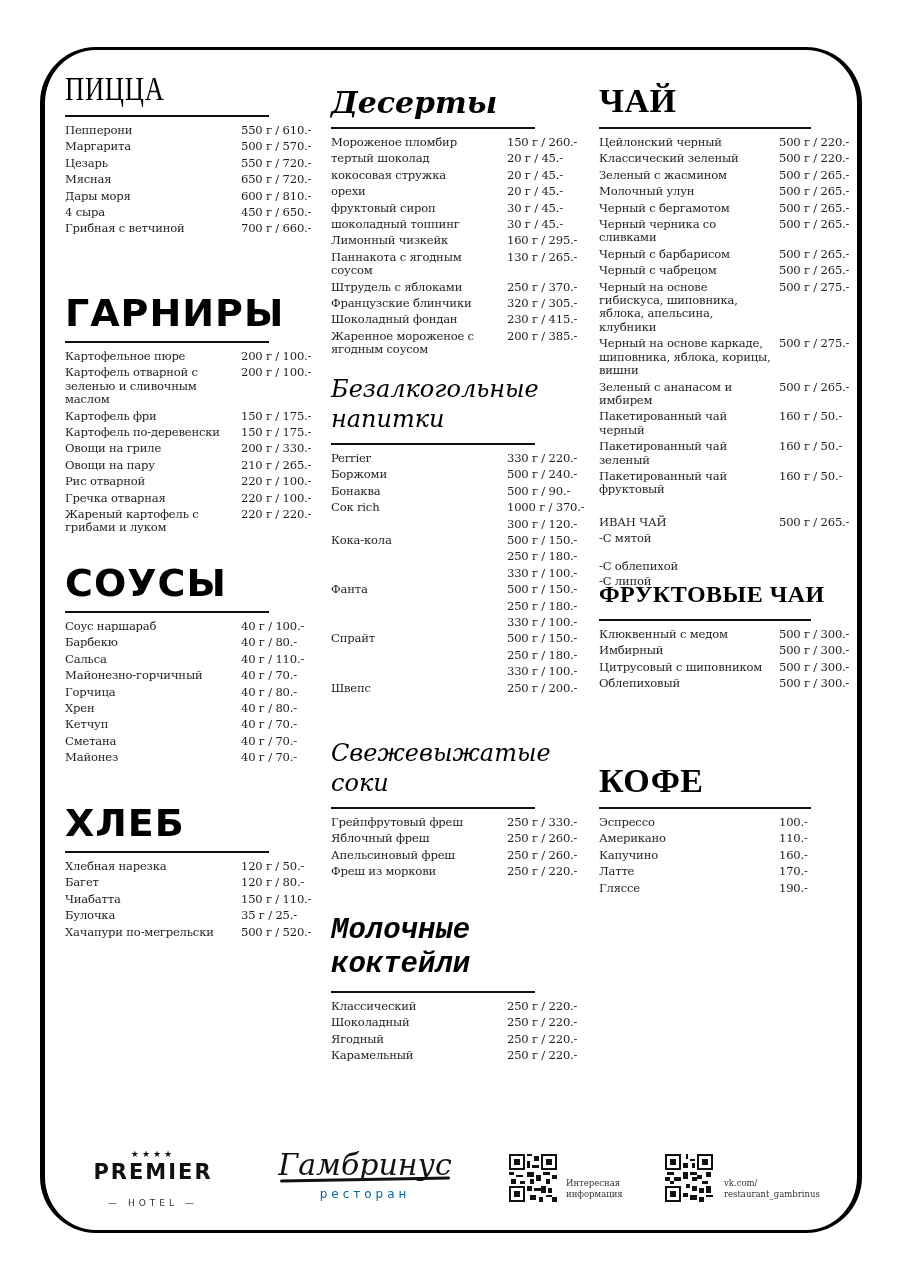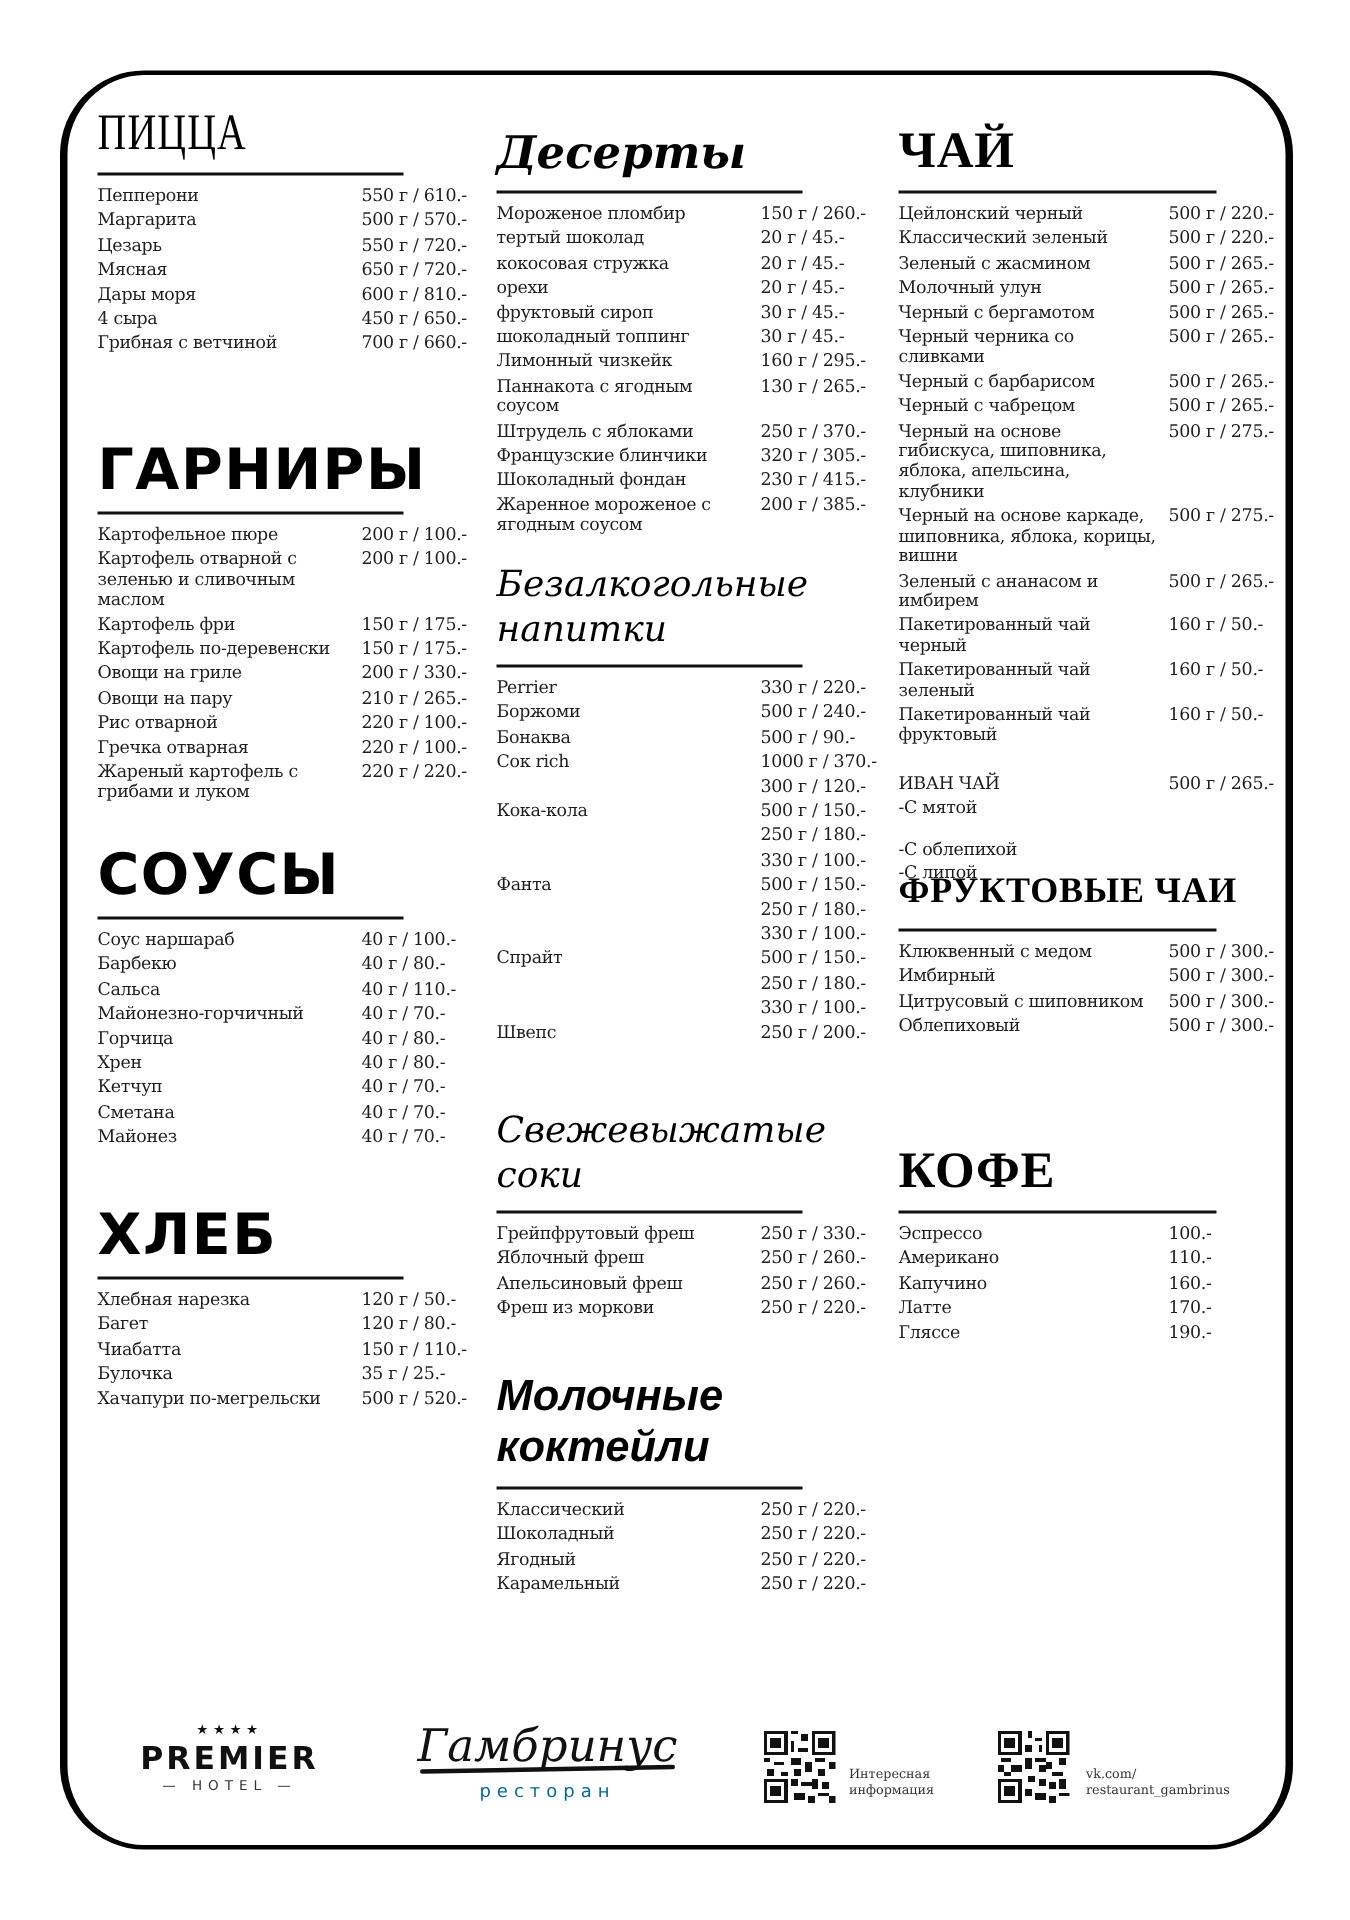--- a/index.html
+++ b/index.html
@@ -19,21 +19,21 @@
 
     .section { position: absolute; left: 0; width: 250px; }
     .title {
       height: 46px; display: flex; align-items: flex-end;
       font-size: 30px; line-height: 1; color: #000; white-space: nowrap;
     }
     .title.condensed { font-family: "Liberation Serif", serif; font-weight: normal; font-size: 34px; transform: scaleX(0.78); transform-origin: left bottom; letter-spacing: 1px; }
     .title.geo { font-family: "DejaVu Sans", sans-serif; font-weight: bold; font-size: 38px; letter-spacing: 1px; }
     .title.script { font-family: "DejaVu Serif", serif; font-style: italic; font-weight: bold; font-size: 30px; letter-spacing: 0px; }
     .title.script-thin { font-family: "DejaVu Serif", serif; font-style: italic; font-weight: normal; font-size: 24px; line-height: 30px; height: auto; display: block; white-space: normal; }
-    .title.script-bold2 { font-family: Liberation Sans, sans-serif; font-style: italic; font-weight: bold; font-size: 29px; line-height: 34px; height: auto; display: block; white-space: normal; }
+    .title.script-bold2 { font-family: Liberation Mono, monospace; font-style: italic; font-weight: bold; font-size: 29px; line-height: 34px; height: auto; display: block; white-space: normal; }
     .title.didone { font-family: "Liberation Serif", serif; font-weight: bold; font-size: 34px; letter-spacing: 0.5px; }
     .title.didone2 { font-family: "Liberation Serif", serif; font-weight: bold; font-size: 24px; line-height: 32px; height: auto; display: block; white-space: normal; letter-spacing: 0.5px; }
 
     .rule { height: 2px; background: #111; width: 204px; margin-top: 9px; margin-bottom: 7px; }
     .col-3 .rule { width: 212px; }
 
     .item {
       display: flex; justify-content: space-between; align-items: flex-start;
       font-family: "DejaVu Serif", serif; font-size: 11.6px; line-height: 13.4px;
       letter-spacing: -0.2px; color: #1e1e1e; margin-bottom: 3px;
@@ -41,21 +41,21 @@
     .item .name { width: 170px; flex: none; }
     .item .price { flex: none; width: 74px; white-space: nowrap; }
     .col-3 .item .name { width: 174px; }
     .col-3 .item .price { width: 70px; }
     .spacer { height: 16px; }
 
     .footer { position: absolute; top: 1140px; left: 0; width: 900px; height: 80px; }
     .premier { position: absolute; left: 82px; top: 8px; width: 142px; text-align: center; font-family: "DejaVu Sans", sans-serif; color: #111; }
     .premier .stars { font-size: 9px; letter-spacing: 3px; line-height: 12px; }
     .premier .name { font-size: 21px; font-weight: bold; letter-spacing: 2px; line-height: 24px; }
-    .premier .hotel { font-size: 9px; letter-spacing: 4px; line-height: 14px; color: #333; }
+    .premier .hotel { font-size: 9px; letter-spacing: 4px; line-height: 14px; color: #333; margin-top: 12px; }
 
     .gambr { position: absolute; left: 275px; top: 8px; width: 180px; text-align: center; }
     .gambr .logo { font-family: "DejaVu Serif", serif; font-style: italic; font-size: 30px; line-height: 34px; color: #111; }
     .gambr .swash { height: 3px; background: #111; width: 170px; margin: -4px auto 0; border-radius: 2px; transform: rotate(-1deg); }
     .gambr .sub { font-family: "DejaVu Sans", sans-serif; font-size: 12px; letter-spacing: 4px; margin-top: 6px; color: #0369a1; }
 
     .qr { position: absolute; width: 48px; height: 48px; top: 14px; }
     .qr-1 { left: 509px; }
     .qr-2 { left: 665px; }
     .qr-label { position: absolute; top: 38px; font-family: "DejaVu Serif", serif; font-size: 8.5px; line-height: 11px; color: #333; }

